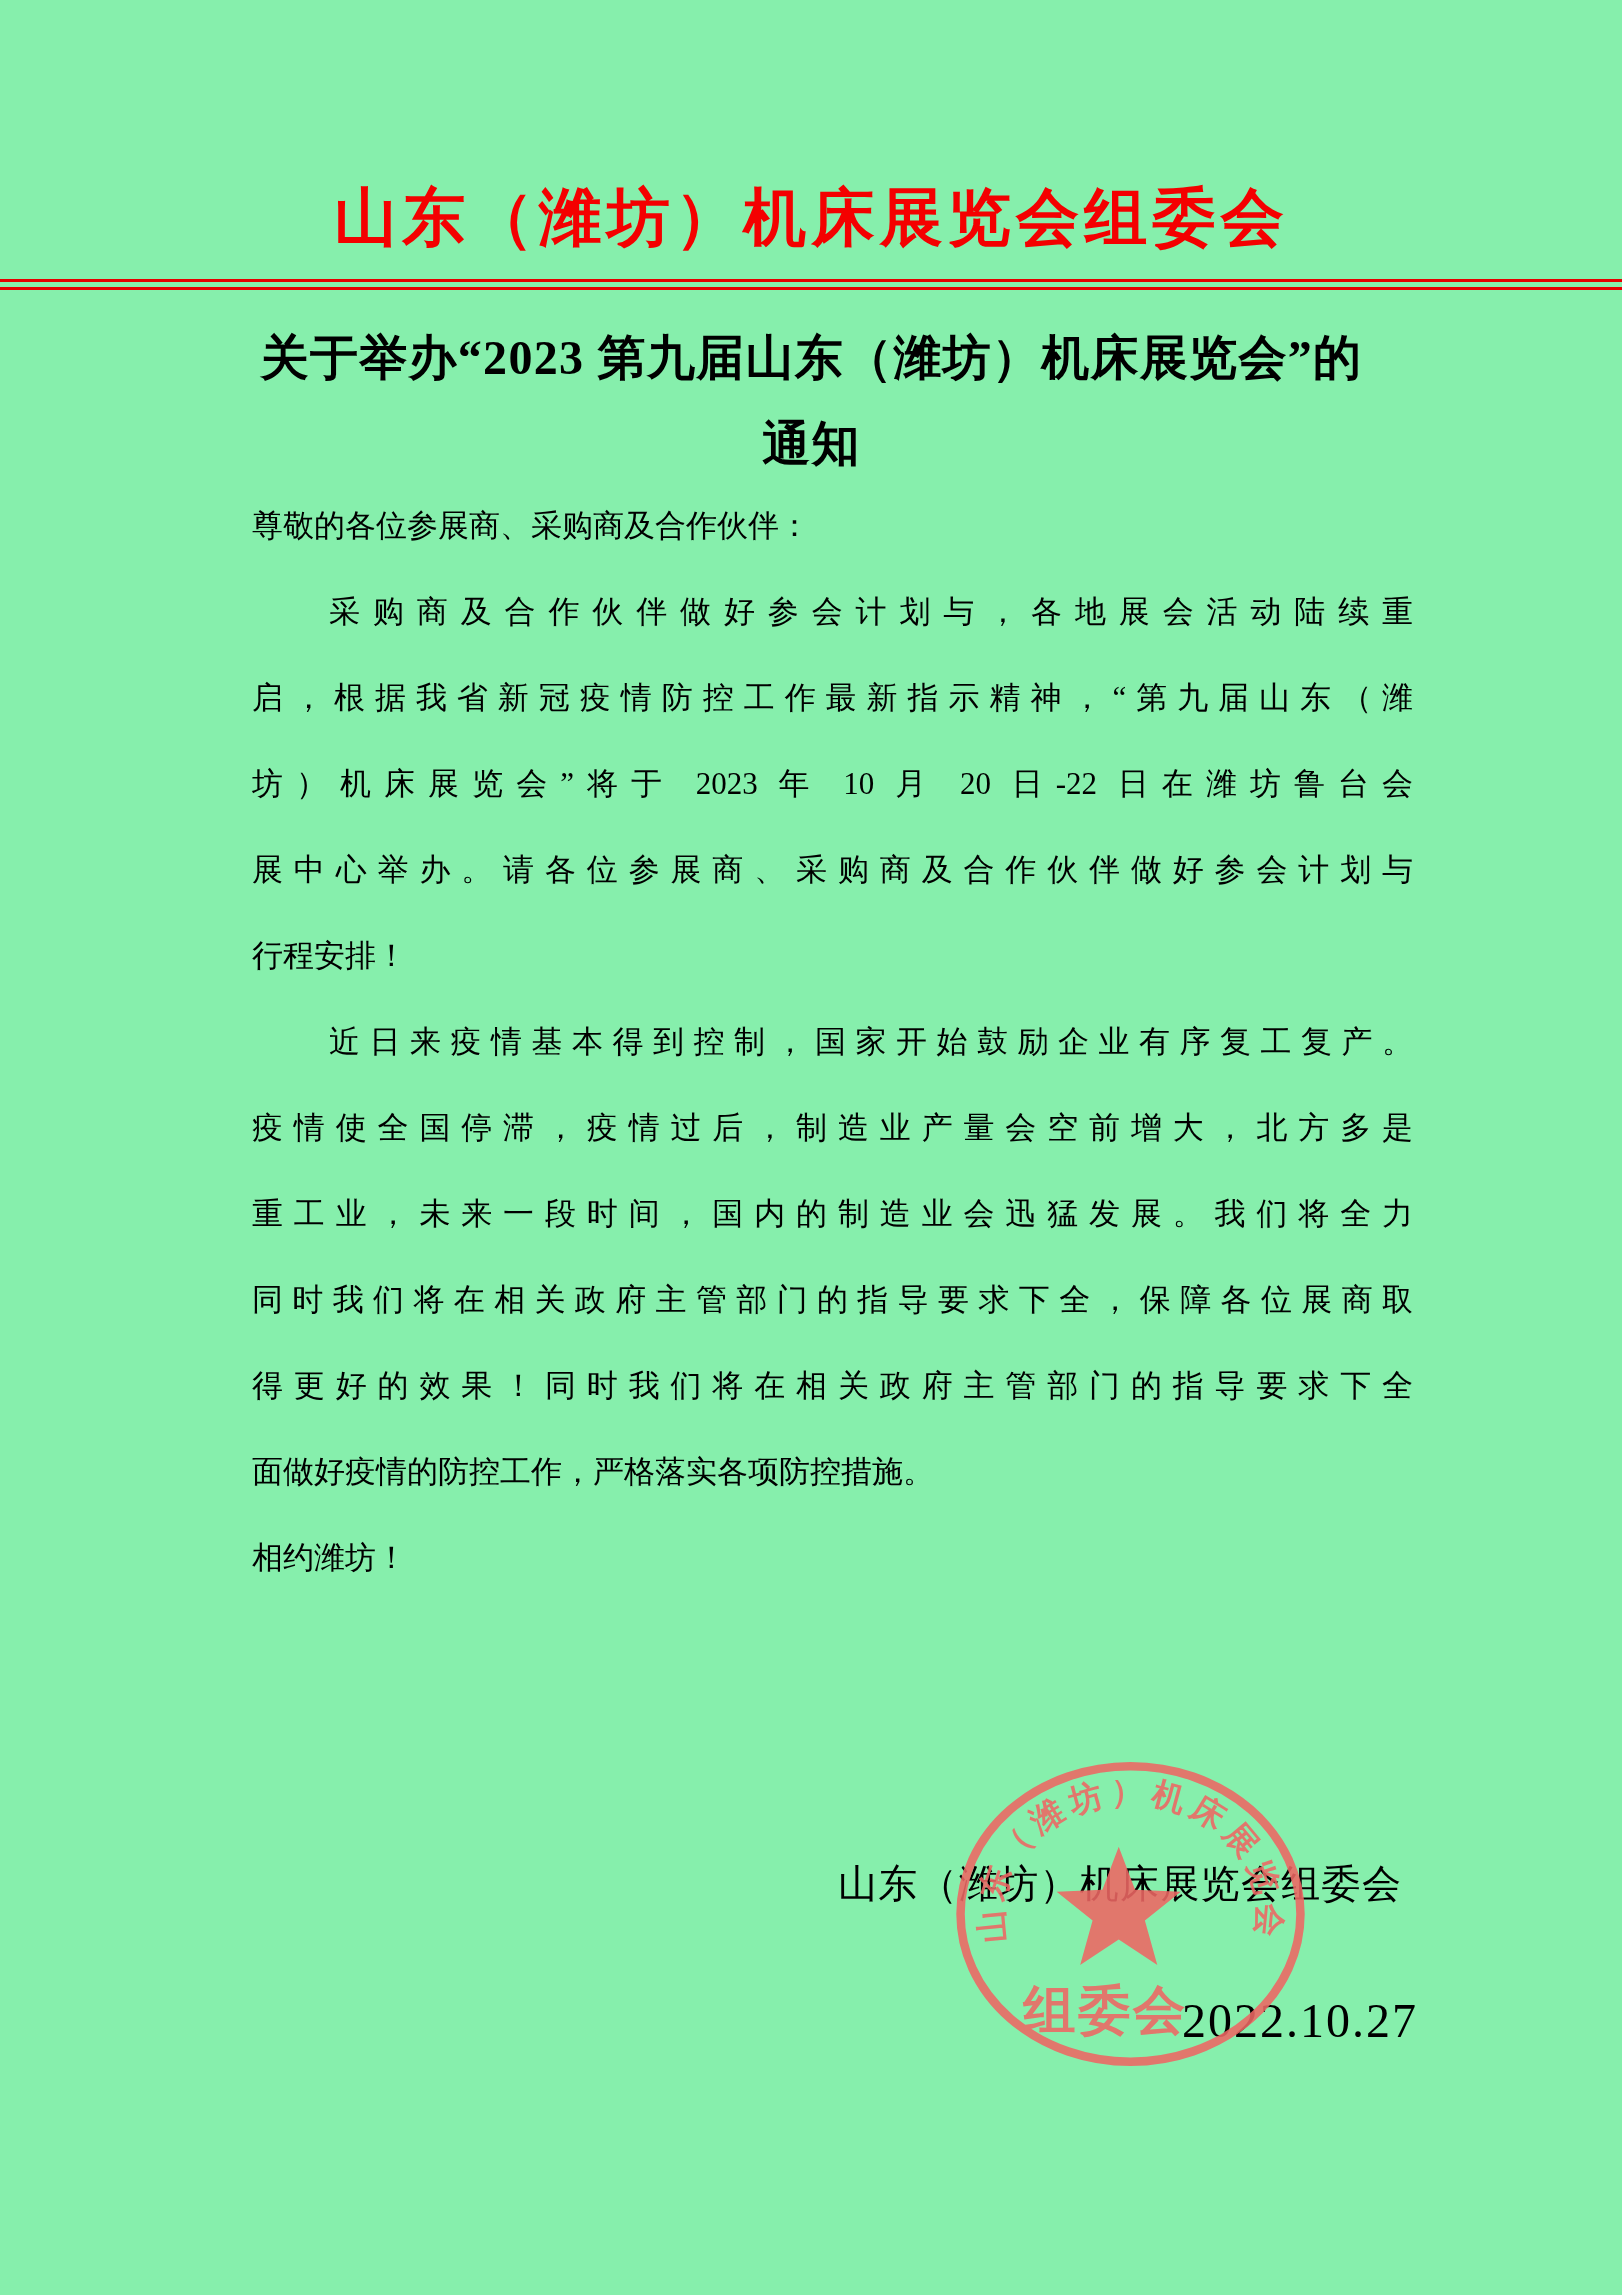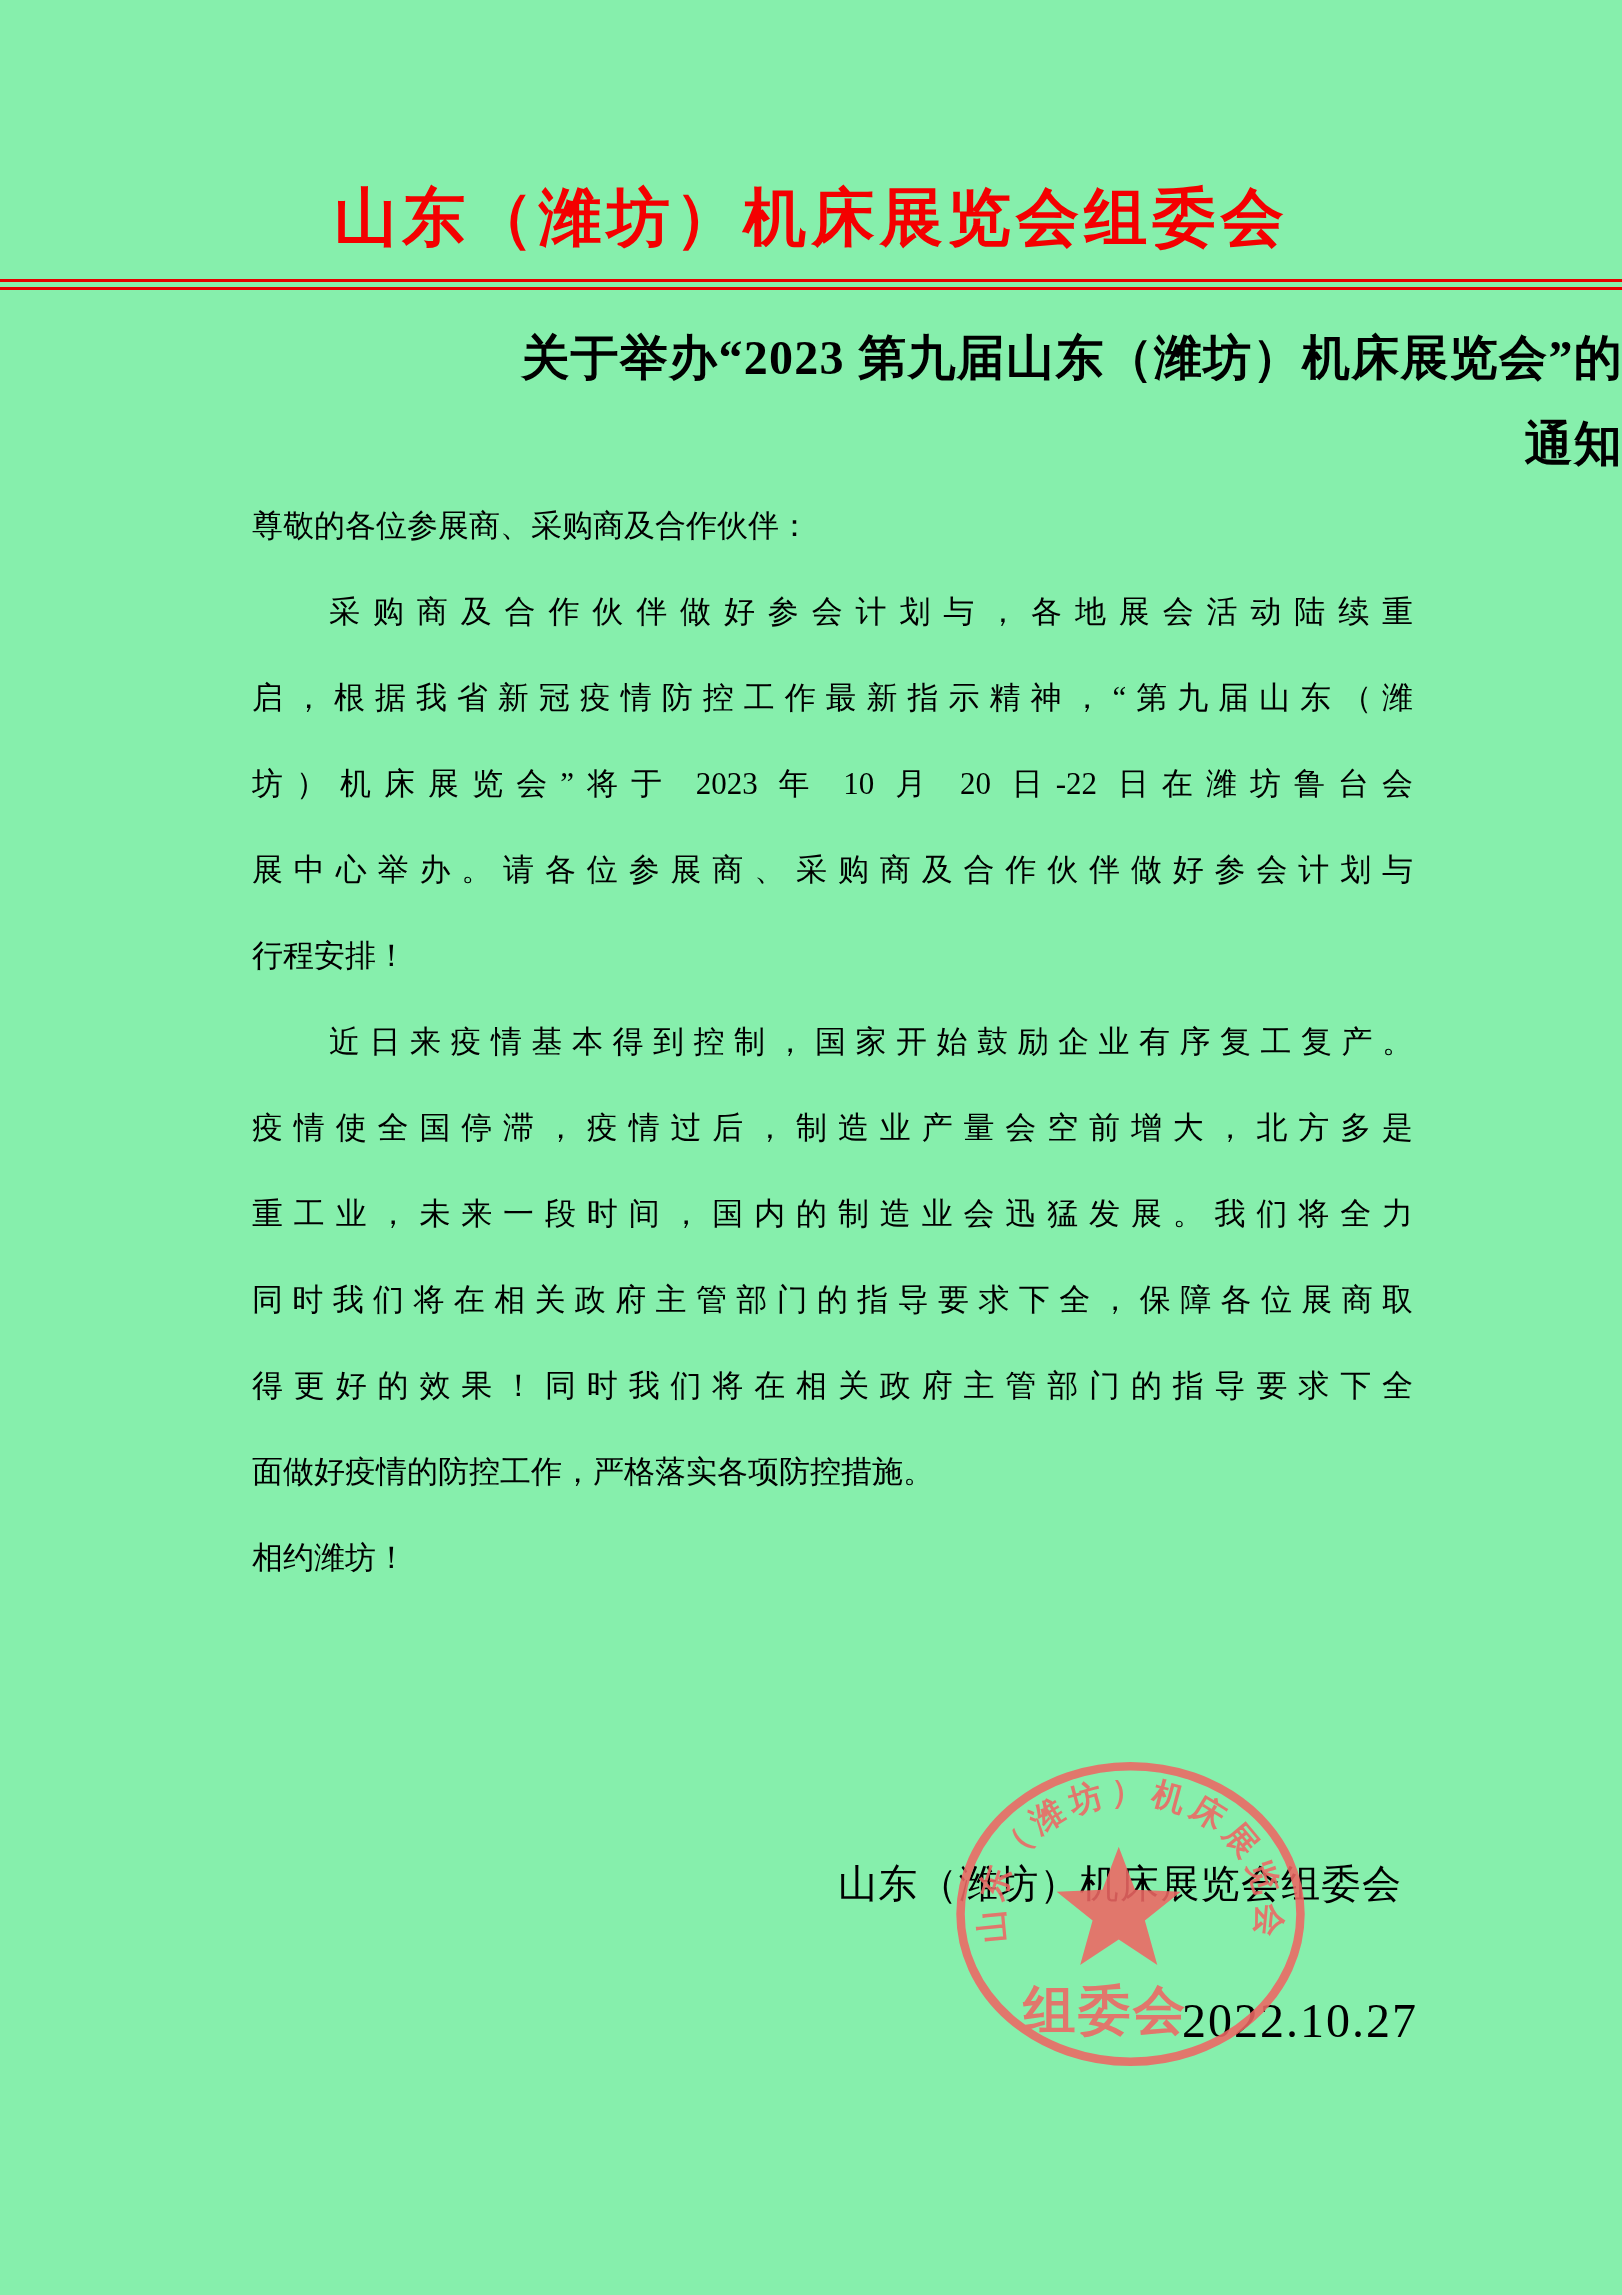--- a/index.html
+++ b/index.html
@@ -39,21 +39,21 @@
     background:var(--rule-red);
     height:3.3px;
   }
   .rule-top{top:279px;}
   .rule-bottom{top:287px;}
   .doc-title{
     position:absolute;
     top:315px;
     left:0;
     width:100%;
-    text-align:right;
+    text-align:center;
     font-weight:bold;
     font-size:48px;
     letter-spacing:1.3px;
     line-height:86px;
     color:var(--text-black);
   }
   .doc-title .t-line{white-space:nowrap;}
   .body-block{
     position:absolute;
     top:483px;

